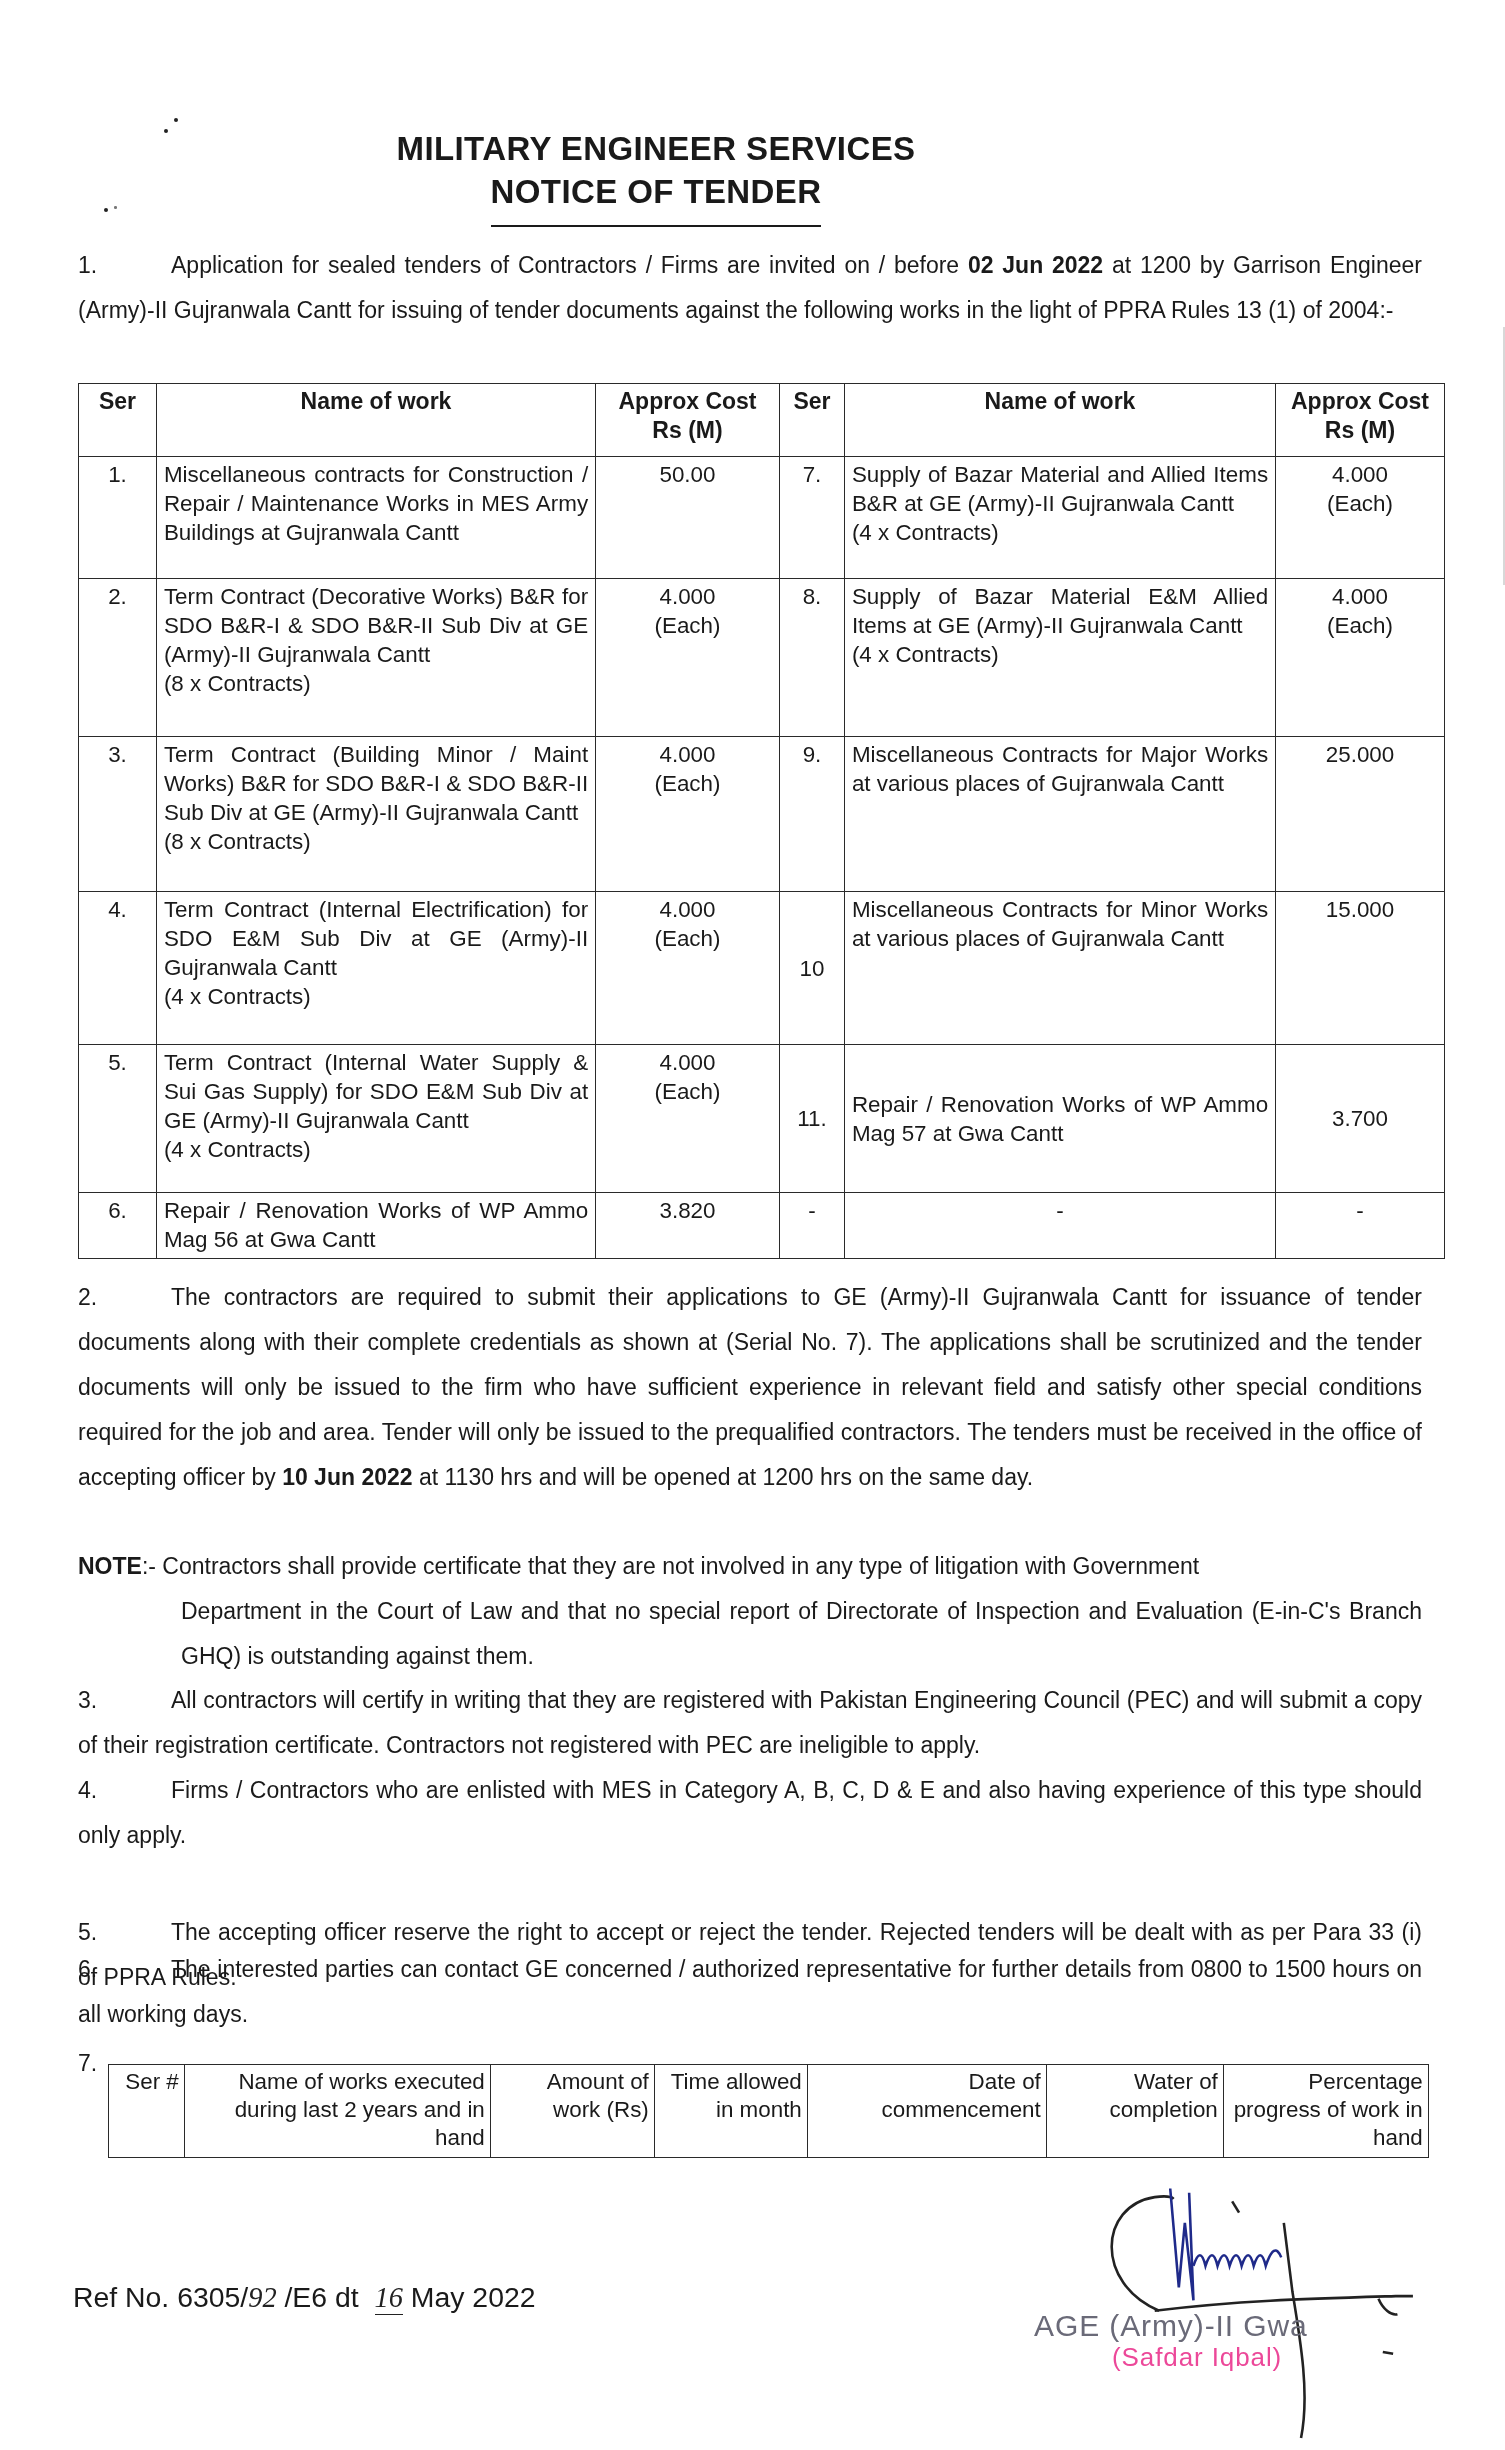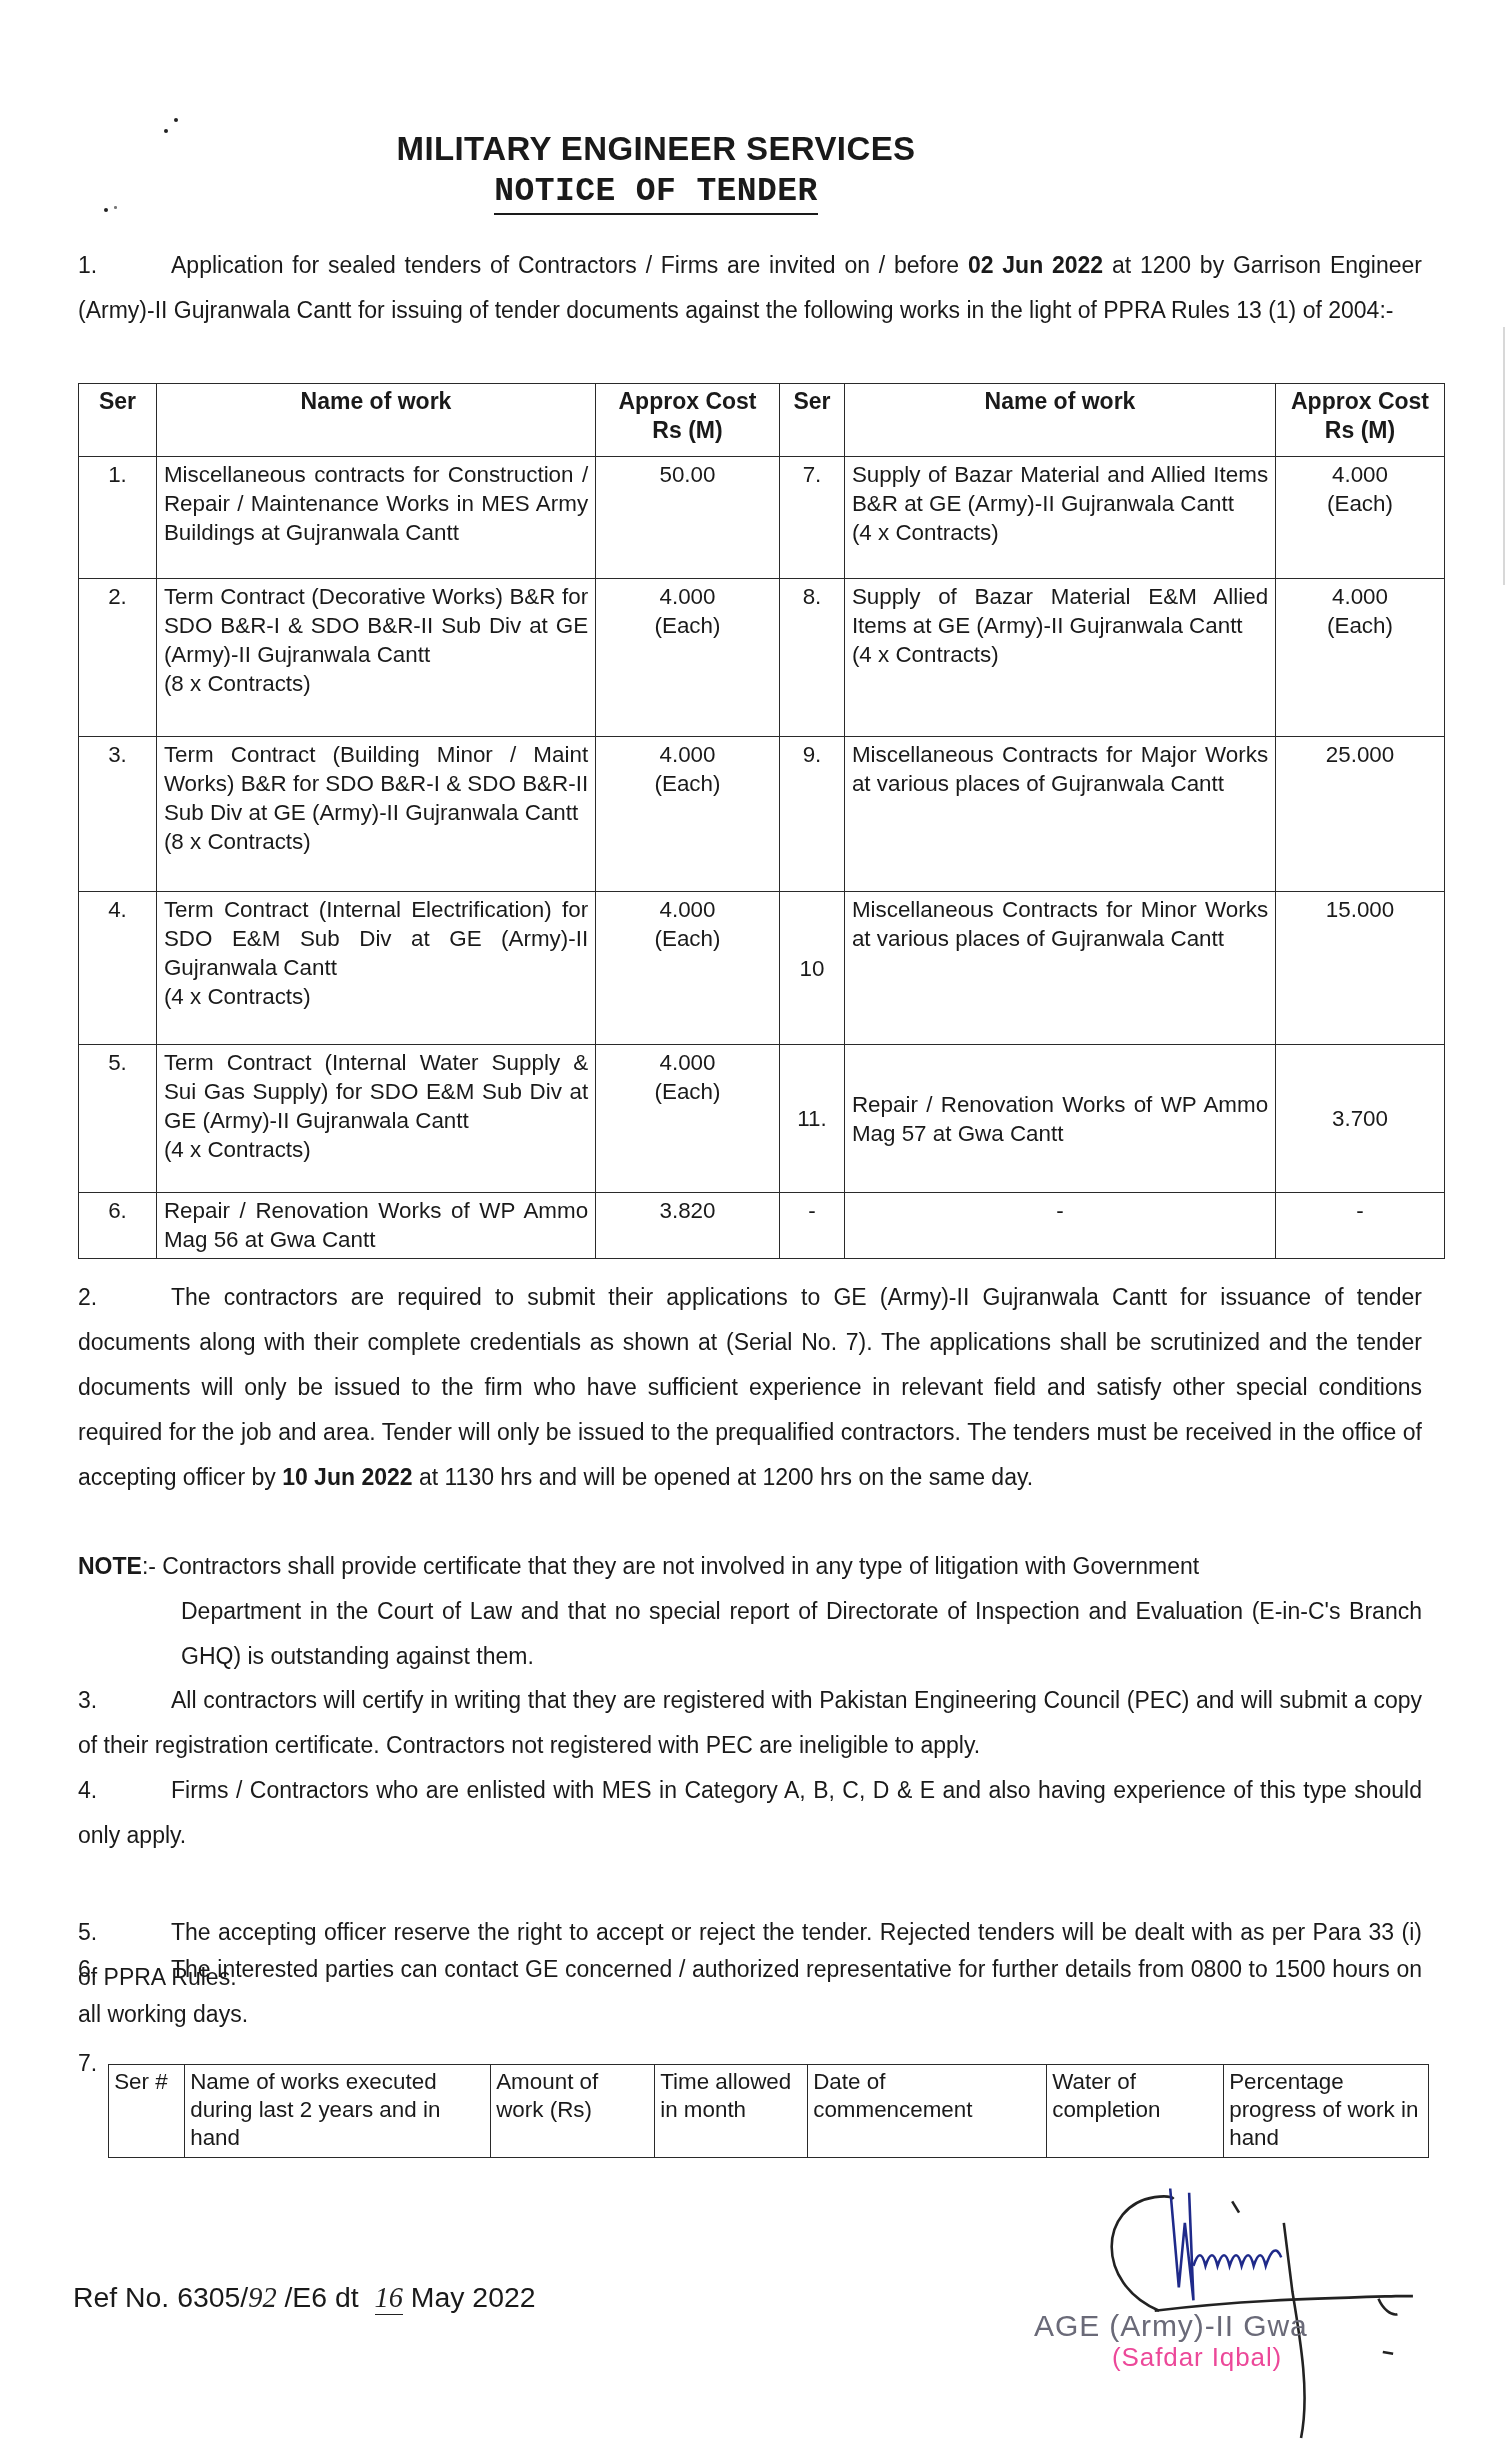--- a/index.html
+++ b/index.html
@@ -6,38 +6,38 @@
   body {
     width: 1506px; height: 2450px; position: relative; overflow: hidden;
     font-family: "Liberation Sans", sans-serif; color: #1a1a1a;
   }
   .edge-line { position: absolute; left: 1444px; top: 345px; width: 1.7px; height: 207px; background: #cfcfcf; }
   .edge-line.r { left: 1503px; top: 327px; height: 258px; background: #d8d8d8; }
   .speck { position: absolute; width: 4.3px; height: 4.3px; border-radius: 50%; background: #222; }
 
   .title-block { position: absolute; left: 0; width: 1312px; top: 127px; text-align: center; }
   .title-1 { font-size: 33px; font-weight: bold; letter-spacing: 0.4px; line-height: 43px; }
-  .title-2 { font-size: 33px; font-weight: bold; letter-spacing: 0.4px; line-height: 43px; display: inline-block; border-bottom: 2.6px solid #1a1a1a; padding-bottom: 0px; font-family: Liberation Mono, monospace; }
+  .title-2 { font-size: 33px; font-weight: bold; letter-spacing: 0.4px; line-height: 43px; display: inline-block; border-bottom: 2.6px solid #1a1a1a; padding-bottom: 12px; }
 
   .para { position: absolute; left: 78px; width: 1344px; font-size: 23px; line-height: 45px; text-align: justify; }
   .para .num { display: inline-block; width: 93px; }
   .para b { font-weight: bold; }
   .note-indent { padding-left: 103px; }
 
   table.works { position: absolute; left: 78px; top: 383px; border-collapse: collapse; font-size: 22.4px; line-height: 29px; }
   table.works th, table.works td { border: 1.7px solid #2a2a2a; vertical-align: top; padding: 3.4px 6.9px; }
   table.works th { font-weight: bold; text-align: center; font-size: 23px; }
   table.works td.ser { text-align: center; }
   table.works td.cost { text-align: center; }
   table.works td.name { text-align: justify; }
   table.works td.mid { vertical-align: middle; }
 
   .p7-num { position: absolute; left: 78px; top: 2050px; font-size: 23px; }
   table.cred { position: absolute; left: 108px; top: 2064px; border-collapse: collapse; font-size: 22.4px; line-height: 27.6px; }
-  table.cred th { border: 1.7px solid #2a2a2a; font-weight: normal; text-align: left; vertical-align: top; padding: 3.4px 5.2px; }
+  table.cred th { border: 1.7px solid #2a2a2a; font-weight: normal; text-align: right; vertical-align: top; padding: 3.4px 5.2px; }
 
   .ref { position: absolute; left: 73px; top: 2281px; font-size: 28.4px; }
   .ref .hand { font-family: Liberation Serif, serif; font-style: italic; color: #222; display: inline-block; }
   .ref .blank { display: inline-block; border-bottom: 1.7px solid #222; margin-left: 8px; }
 
   .sig-area { position: absolute; left: 1017px; top: 2171px; width: 482px; height: 276px; }
   .sig-area svg { position: absolute; left: 0; top: 0; }
   .stamp-1 { position: absolute; left: 17px; top: 138px; font-size: 30px; color: #6a6a78; letter-spacing: 0.9px; }
   .stamp-2 { position: absolute; left: 95px; top: 171px; font-size: 26px; color: #ec4899; letter-spacing: 0.9px; }
 </style>

